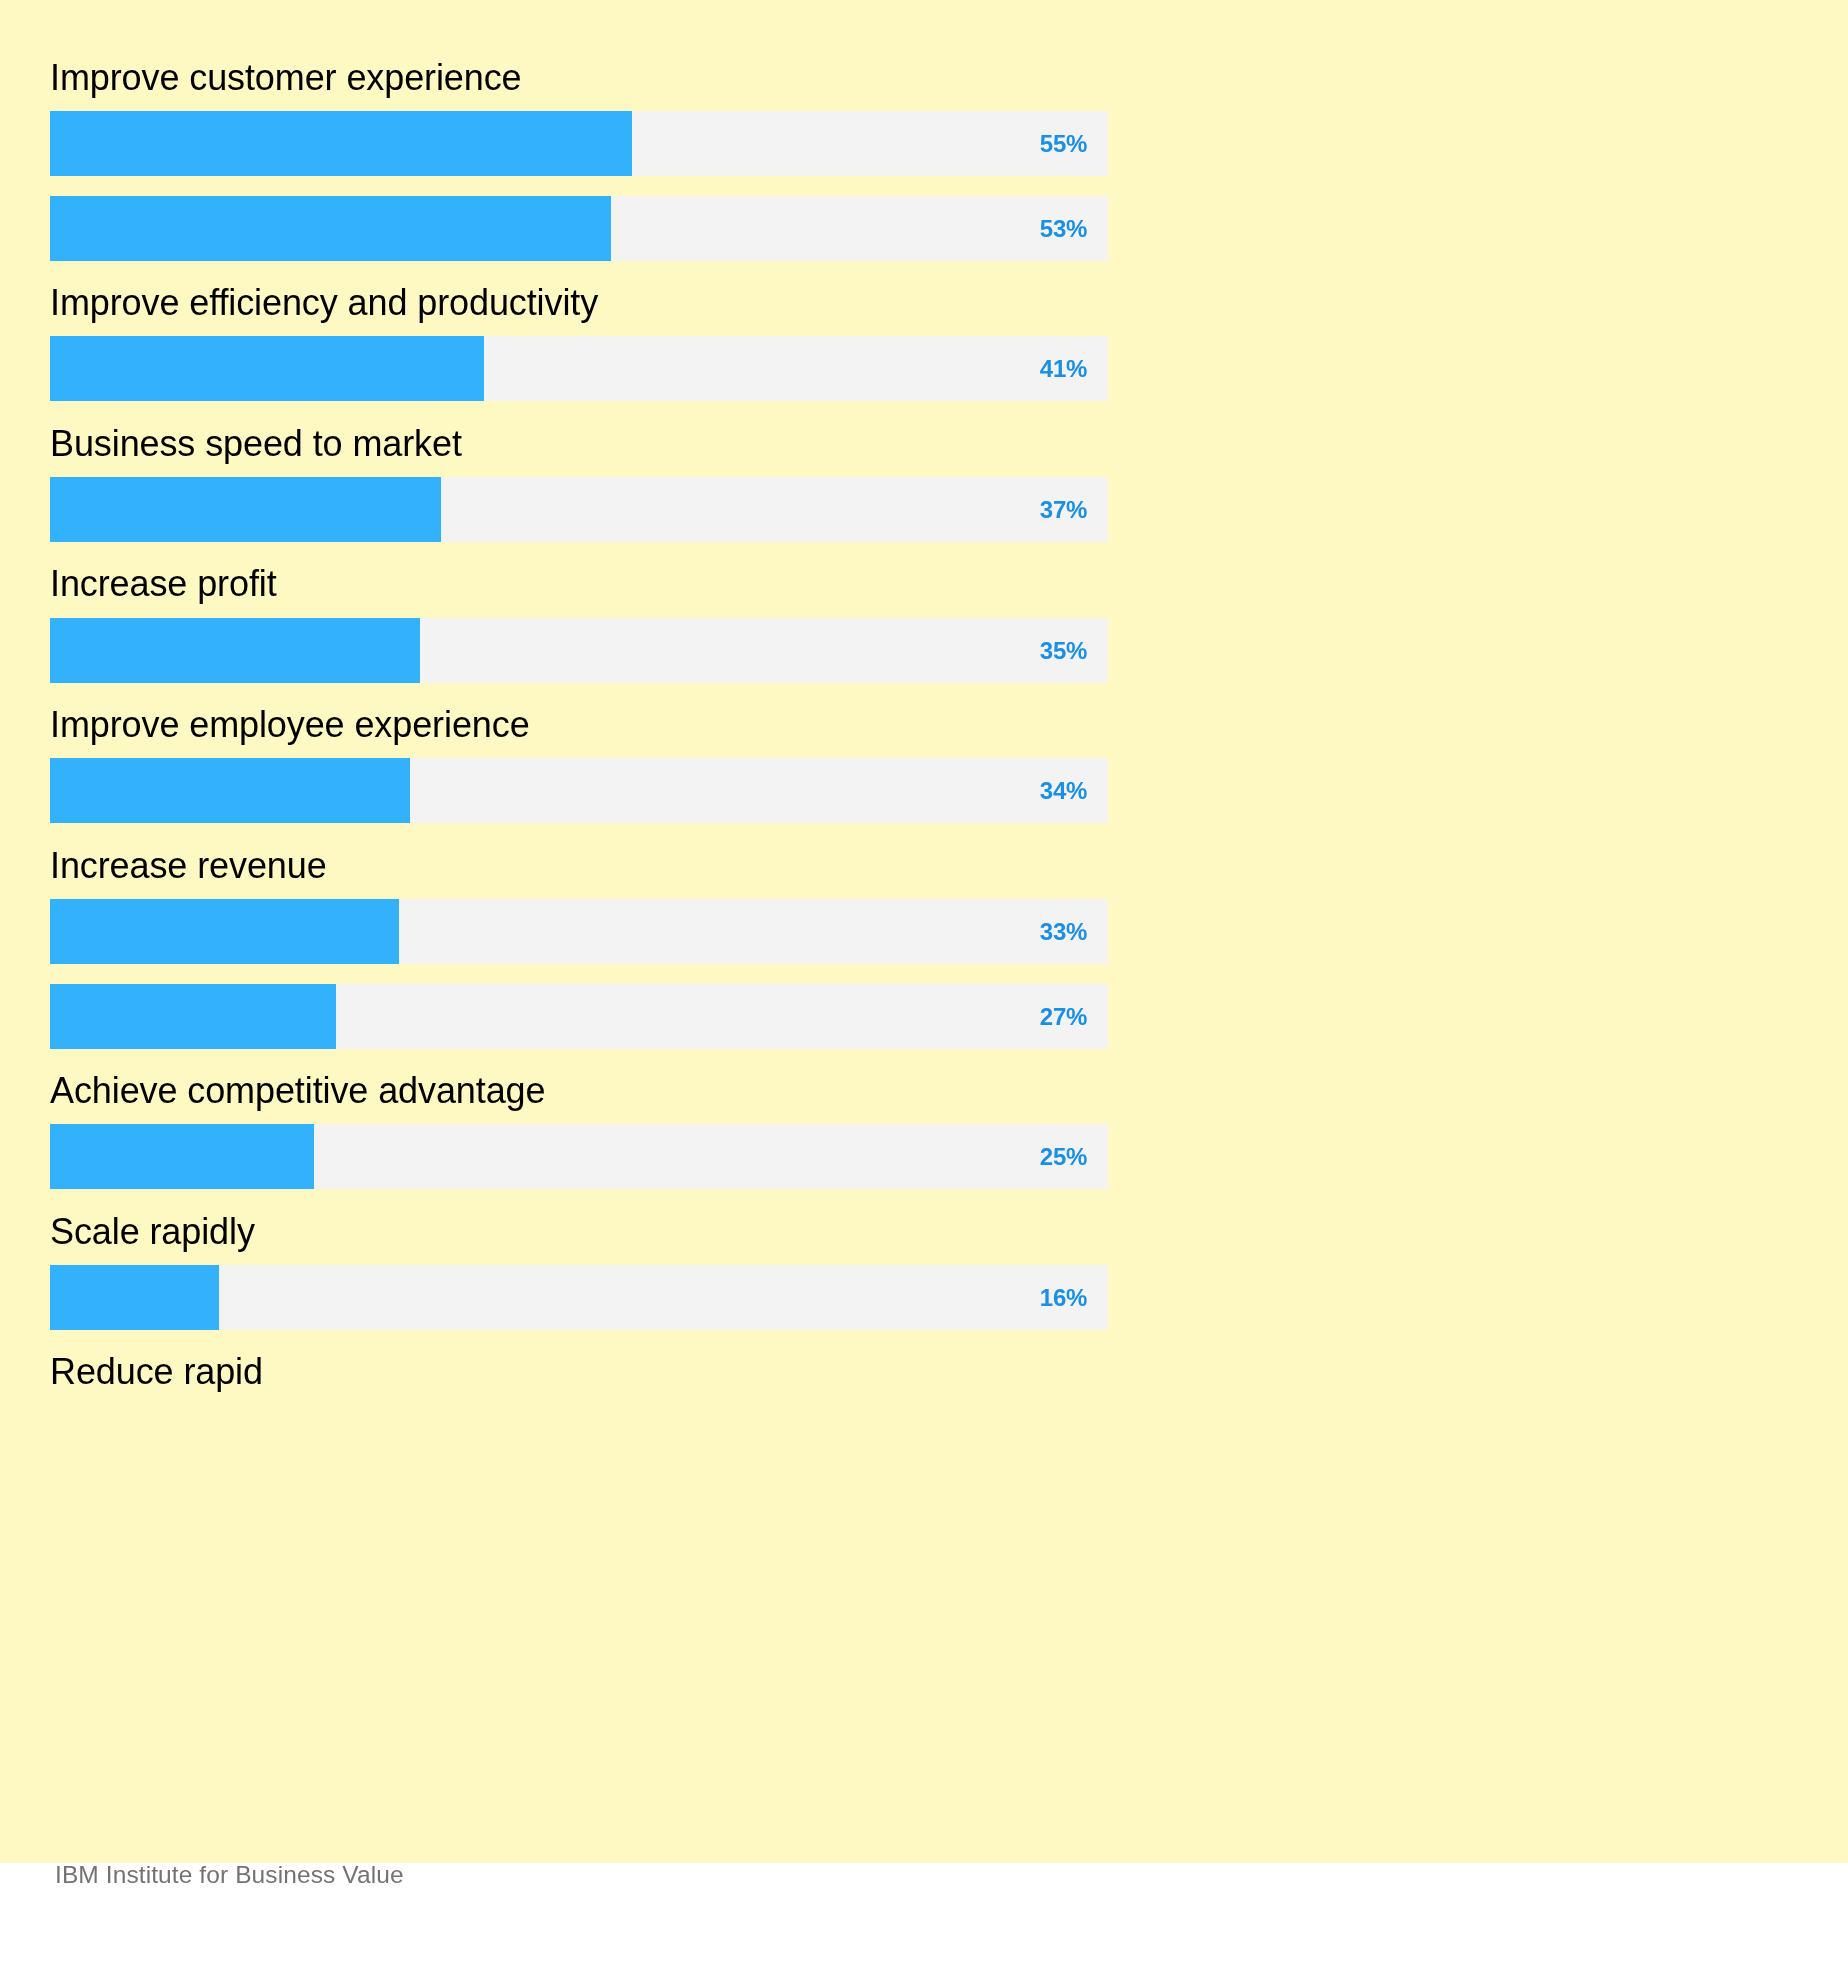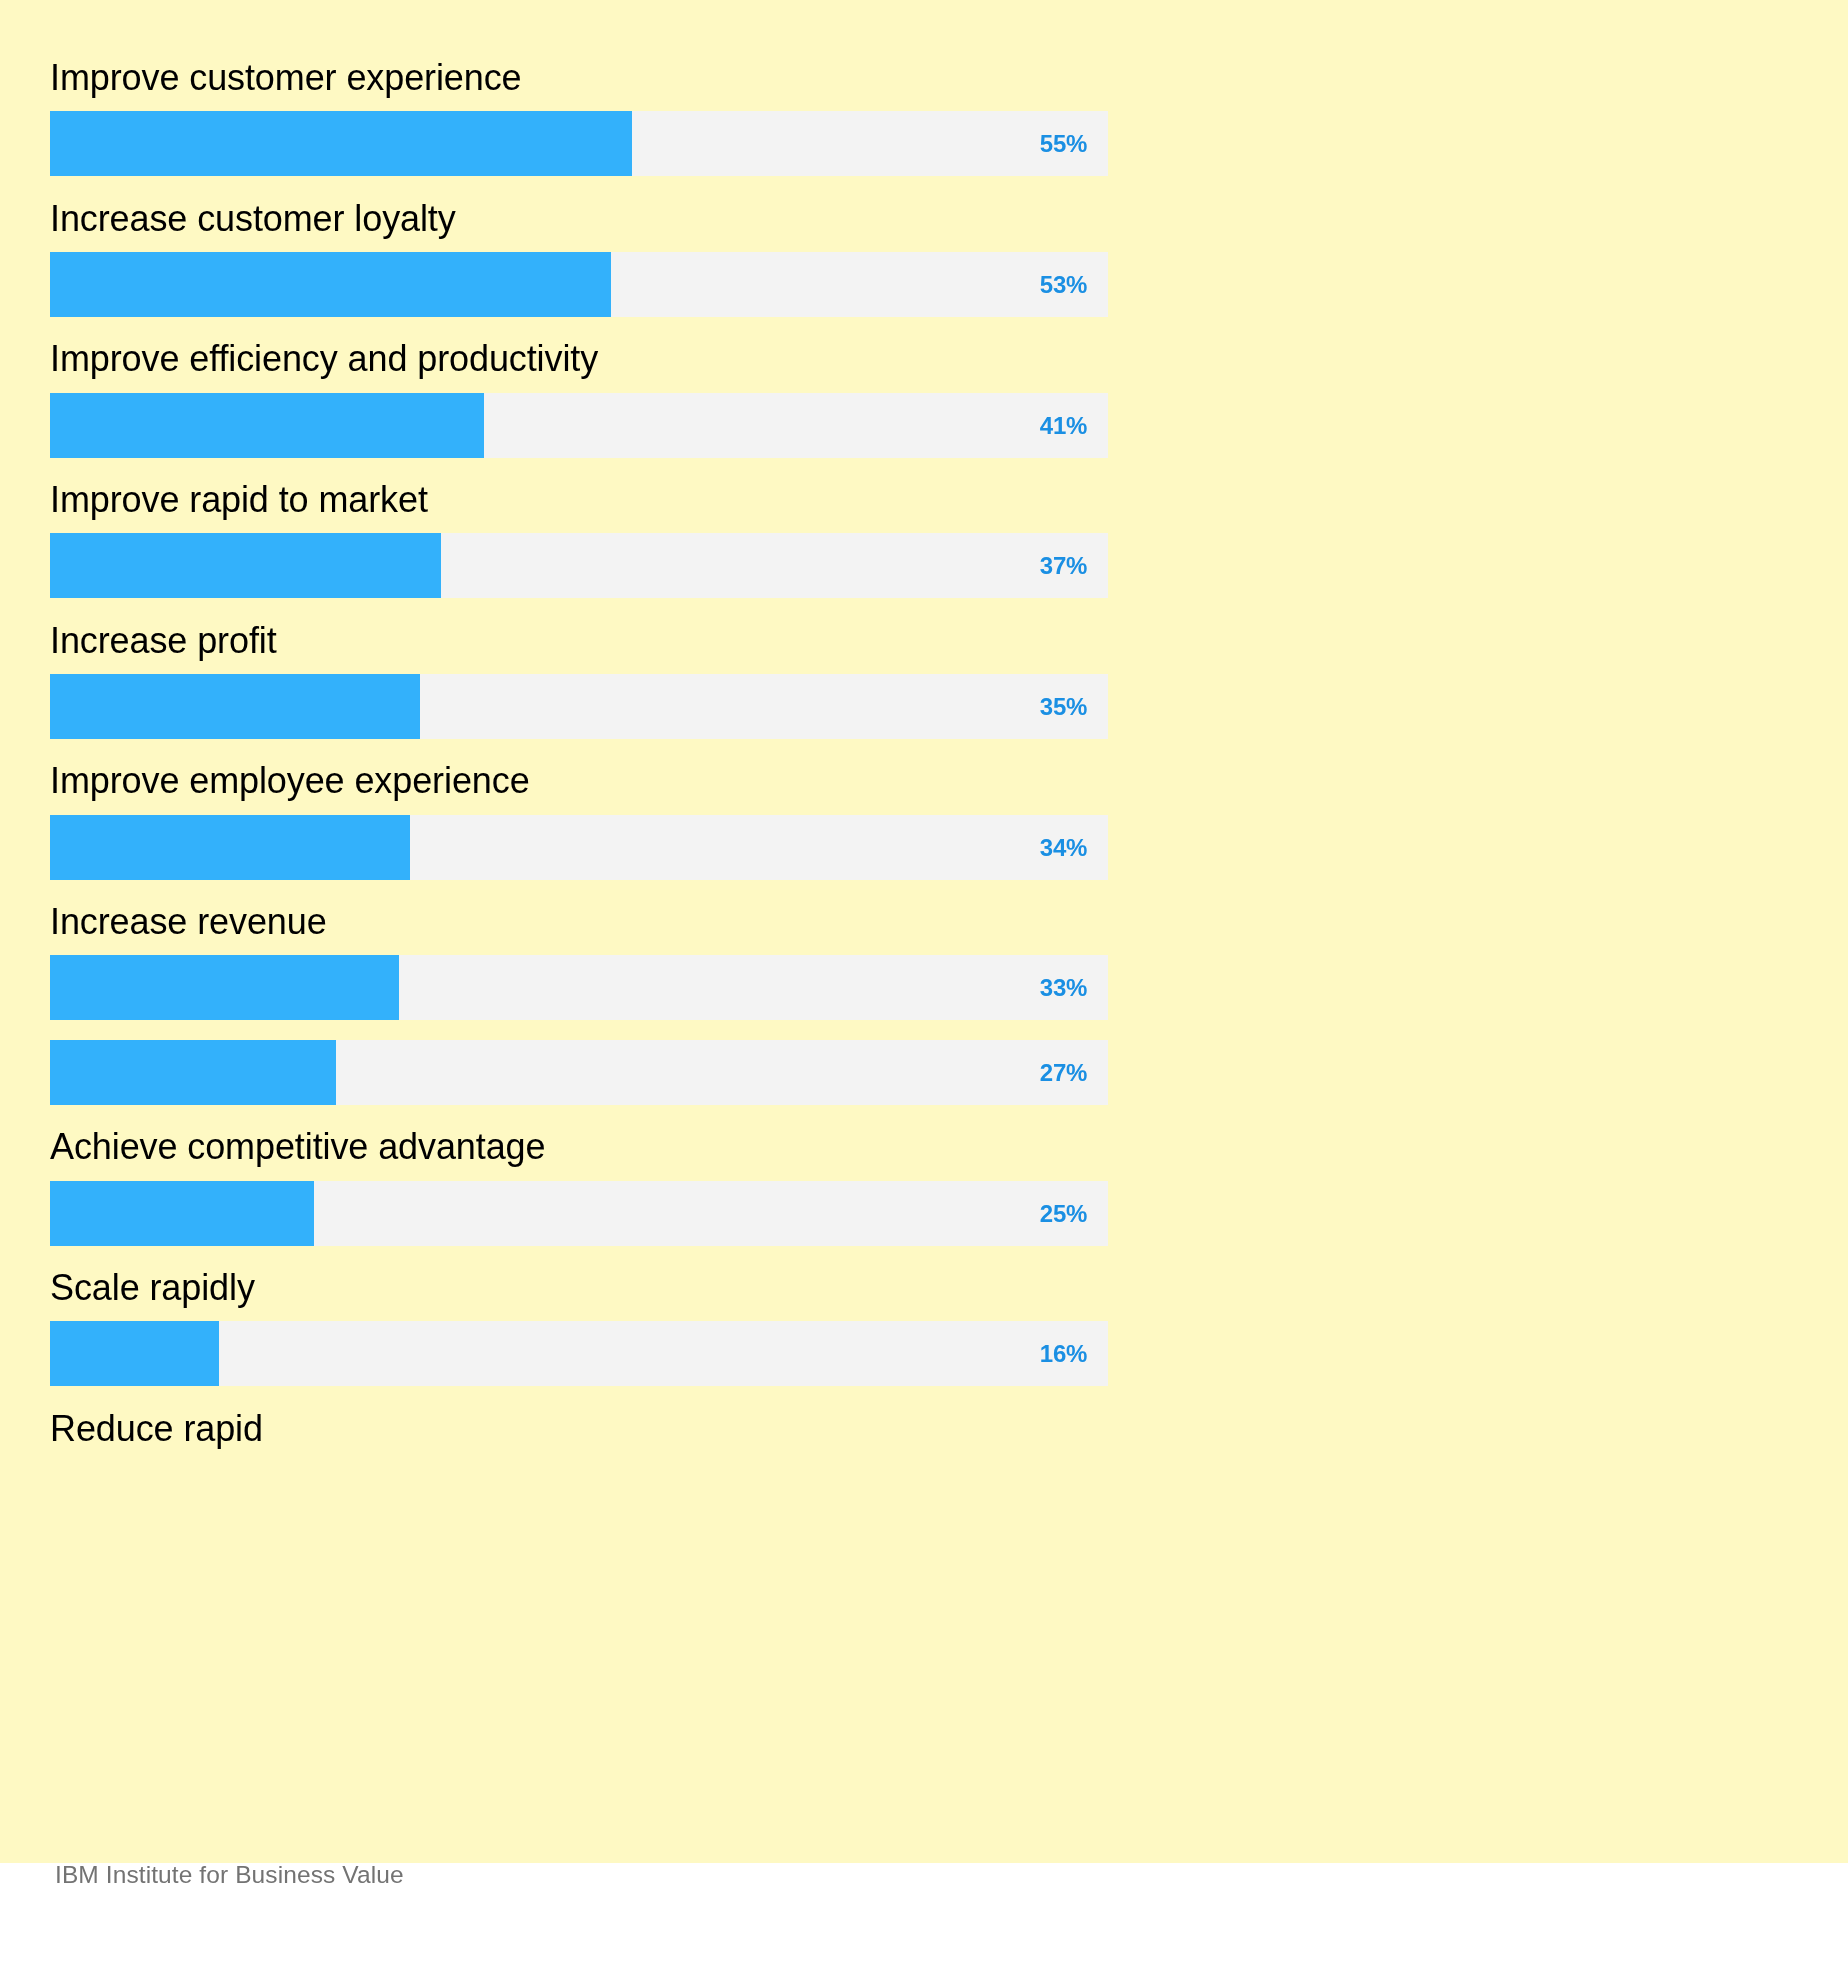--- a/index.html
+++ b/index.html
@@ -98,35 +98,34 @@
 
   <div id="bar-list">
       <div class="bar-row">
         <div class="bar-row-label">Improve customer experience</div>
         <div class="bar-track">
           <div class="bar-fill" style="width: 582px; background: rgb(51, 177, 251);"></div>
           <div class="bar-value" style="color: rgb(26, 143, 227);">55%</div>
         </div>
       </div>
       <div class="bar-row">
-        <div class="bar-row-label">Increase customer loyalty</div>
         <div class="bar-track">
           <div class="bar-fill" style="width: 561px; background: rgb(51, 177, 251);"></div>
           <div class="bar-value" style="color: rgb(26, 143, 227);">53%</div>
         </div>
       </div>
       <div class="bar-row">
         <div class="bar-row-label">Improve efficiency and productivity</div>
         <div class="bar-track">
           <div class="bar-fill" style="width: 434px; background: rgb(51, 177, 251);"></div>
           <div class="bar-value" style="color: rgb(26, 143, 227);">41%</div>
         </div>
       </div>
       <div class="bar-row">
-        <div class="bar-row-label">Improve rapid to market</div>
+        <div class="bar-row-label">Business speed to market</div>
         <div class="bar-track">
           <div class="bar-fill" style="width: 391px; background: rgb(51, 177, 251);"></div>
           <div class="bar-value" style="color: rgb(26, 143, 227);">37%</div>
         </div>
       </div>
       <div class="bar-row">
         <div class="bar-row-label">Increase profit</div>
         <div class="bar-track">
           <div class="bar-fill" style="width: 370px; background: rgb(51, 177, 251);"></div>
           <div class="bar-value" style="color: rgb(26, 143, 227);">35%</div>

